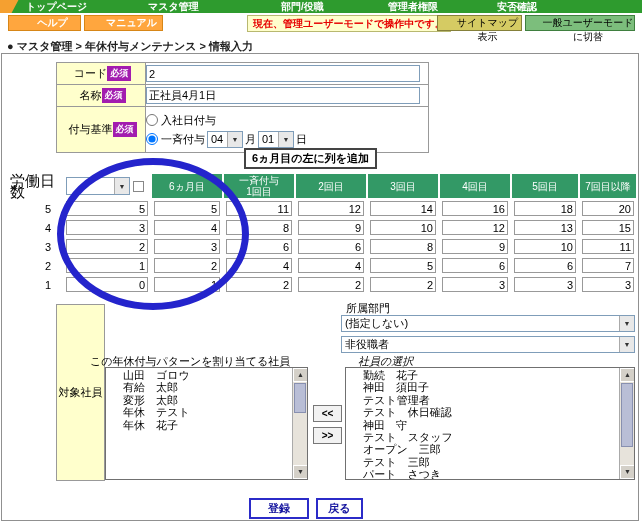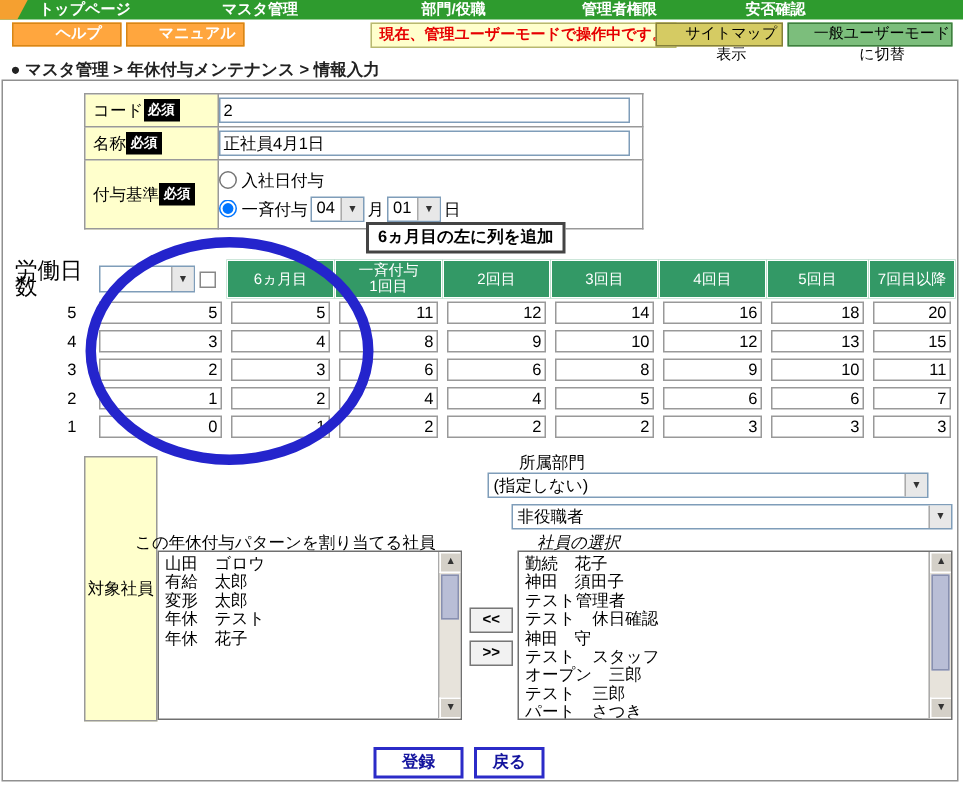--- a/index.html
+++ b/index.html
@@ -19,22 +19,22 @@
   .status { position:absolute; left:247px; top:15px; height:17px; line-height:15px; padding:0 5px; background:#FFFFCC; border:1px solid #B8B870; color:#E60000; font-weight:bold; font-size:10px; box-sizing:border-box; }
 
   .breadcrumb { position:absolute; left:7px; top:39px; font-size:11px; font-weight:bold; color:#222; }
 
   .content { position:absolute; left:1px; top:53px; width:638px; height:468px; border:1px solid #909090; background:#fff; box-sizing:border-box; }
 
   
   .form-t { position:absolute; left:54px; top:8px; border-collapse:collapse; }
   .form-t td { border:1px solid #999; padding:0; vertical-align:middle; }
   .lab { background:#FFFFCC; width:88px; }
-  .lab-inner { display:flex; align-items:center; justify-content:flex-start; padding:0 2px 0 5px; }
-  .req { background:#000000; color:#fff; font-size:9px; padding:1px 3px; font-weight:bold; }
+  .lab-inner { display:flex; align-items:center; justify-content:center; padding:0 2px 0 5px; }
+  .req { background:#a21caf; color:#fff; font-size:9px; padding:1px 3px; font-weight:bold; }
   .val { width:282px; padding:2px 4px; }
   input.txt { border:1px solid #7F9DB9; height:15px; font-size:11px; padding:0 2px; font-family:inherit; width:268px; }
   .radio-line { display:flex; align-items:center; height:19px; }
   .radio-line input[type=radio] { width:12px; height:12px; margin:0 3px 0 0; }
 
   
   .sel { display:inline-flex; align-items:center; box-sizing:border-box; background:#fff; border:1px solid #7F9DB9; height:17px; font-size:11px; padding-left:3px; cursor:pointer; }
   .sel .arr { margin-left:auto; width:14px; height:100%; background:#E8E8E8; border-left:1px solid #AAA; font-size:7px; display:flex; align-items:center; justify-content:center; color:#333; }
   .sel.small { width:36px; margin:0 2px; }
 
@@ -51,29 +51,29 @@
   .grow { display:flex; height:19px; align-items:center; }
   .grow .dc { width:54px; text-align:right; padding-right:12px; box-sizing:border-box; }
   .gcell { box-sizing:border-box; display:flex; align-items:center; justify-content:center; }
   input.cell { width:calc(100% - 6px); height:15px; border:1px solid #999; font-size:11px; text-align:right; padding:0 2px; box-sizing:border-box; font-family:inherit; }
 
   .ellipse { position:absolute; left:55px; top:104px; width:178px; height:138px; border:7px solid #2424CC; border-radius:50%; z-index:6; pointer-events:none; }
 
   
   .target-label { position:absolute; left:54px; top:250px; width:49px; height:177px; background:#FFFFCC; border:1px solid #999; box-sizing:border-box; display:flex; align-items:center; justify-content:center; }
   .dept-label { position:absolute; left:344px; top:247px; }
-  .sel.dept { position:absolute; left:323px; top:261px; width:294px; }
+  .sel.dept { position:absolute; left:339px; top:261px; width:294px; }
   .sel.role { position:absolute; left:339px; top:282px; width:294px; }
   .list-title-left  { position:absolute; left:88px;  top:300px; }
   .list-title-right { position:absolute; left:356px; top:300px;font-style:italic; }
   .listbox { position:absolute; background:#fff; border:1px solid #707070; box-sizing:border-box; overflow:hidden; }
   .lb-left  { left:103px; top:313px; width:203px; height:113px; }
   .lb-right { left:343px; top:313px; width:290px; height:113px; }
   .listbox .items { position:absolute; left:0; top:2px; right:15px; }
-  .listbox .item { font-size:11px; line-height:12.4px; padding-left:4px; white-space:nowrap; cursor:pointer; }
+  .listbox .item { font-size:11px; line-height:12.4px; padding-left:17px; white-space:nowrap; cursor:pointer;font-family:Liberation Mono, monospace; }
   .sb { position:absolute; right:0; top:0; bottom:0; width:15px; background:#E7E3DB; border-left:1px solid #AAA; box-sizing:border-box; }
   .sb .up, .sb .dn { position:absolute; left:0; width:14px; height:14px; background:#D4D0C8; border:1px solid #fff; border-right:none; box-sizing:border-box; font-size:7px; text-align:center; line-height:12px; color:#333; cursor:pointer; }
   .sb .up{top:0} .sb .dn{bottom:0}
   .thumb { position:absolute; left:1px; width:12px; background:#B9BED6; border:1px solid #8890B0; box-sizing:border-box; cursor:pointer; }
   .thumb.short{ top:15px; height:30px; }
   .thumb.long { top:15px; height:64px; }
   .transfer { position:absolute; left:311px; width:29px; height:17px; background:#F2F2F2; border:1px solid #777; font-size:10px; font-weight:bold; text-align:center; line-height:15px; box-sizing:border-box; cursor:pointer; }
   .t1{top:351px} .t2{top:373px}
 
   .footer-btn { position:absolute; top:444px; height:21px; background:#fff; border:2px solid #2B2BC8; color:#14149E; font-weight:bold; font-size:11px; text-align:center; line-height:16px; box-sizing:border-box; cursor:pointer; }

